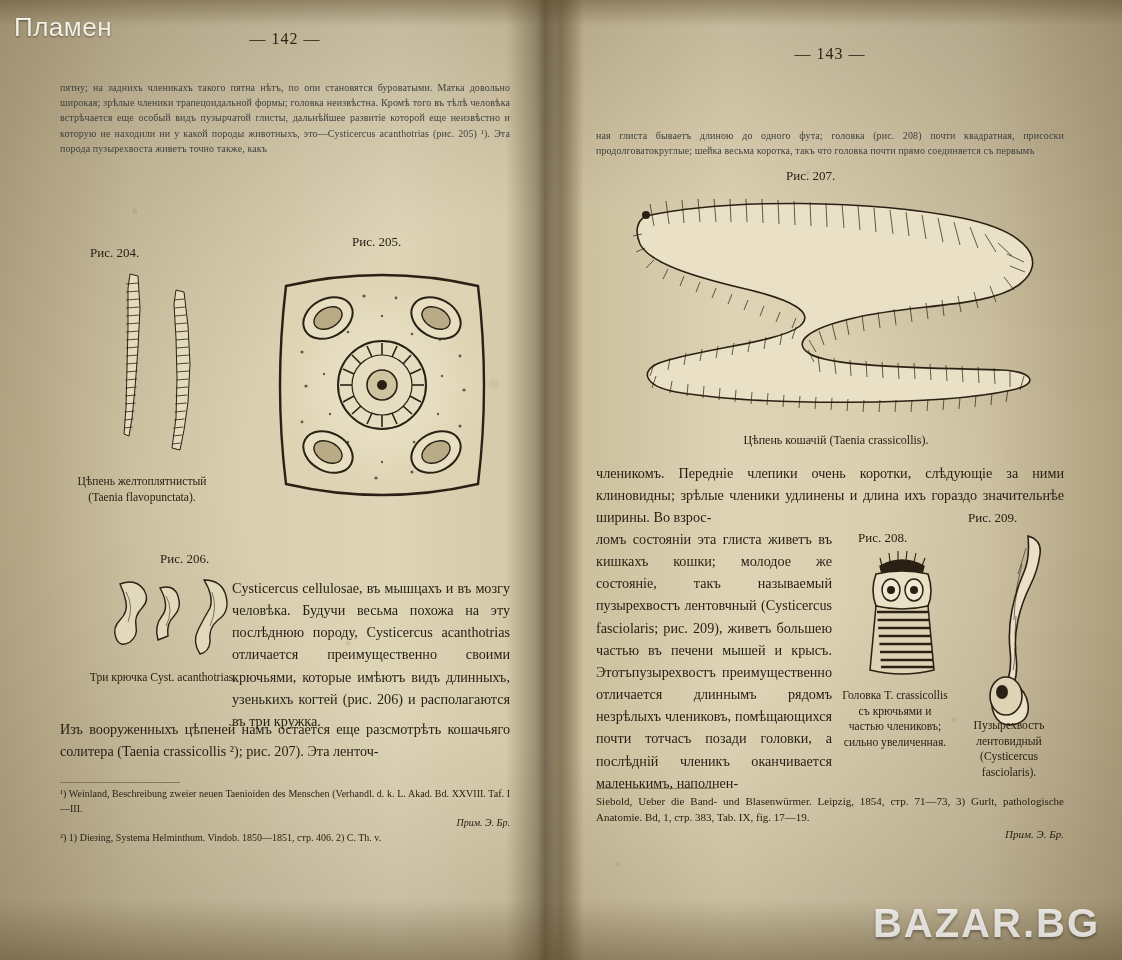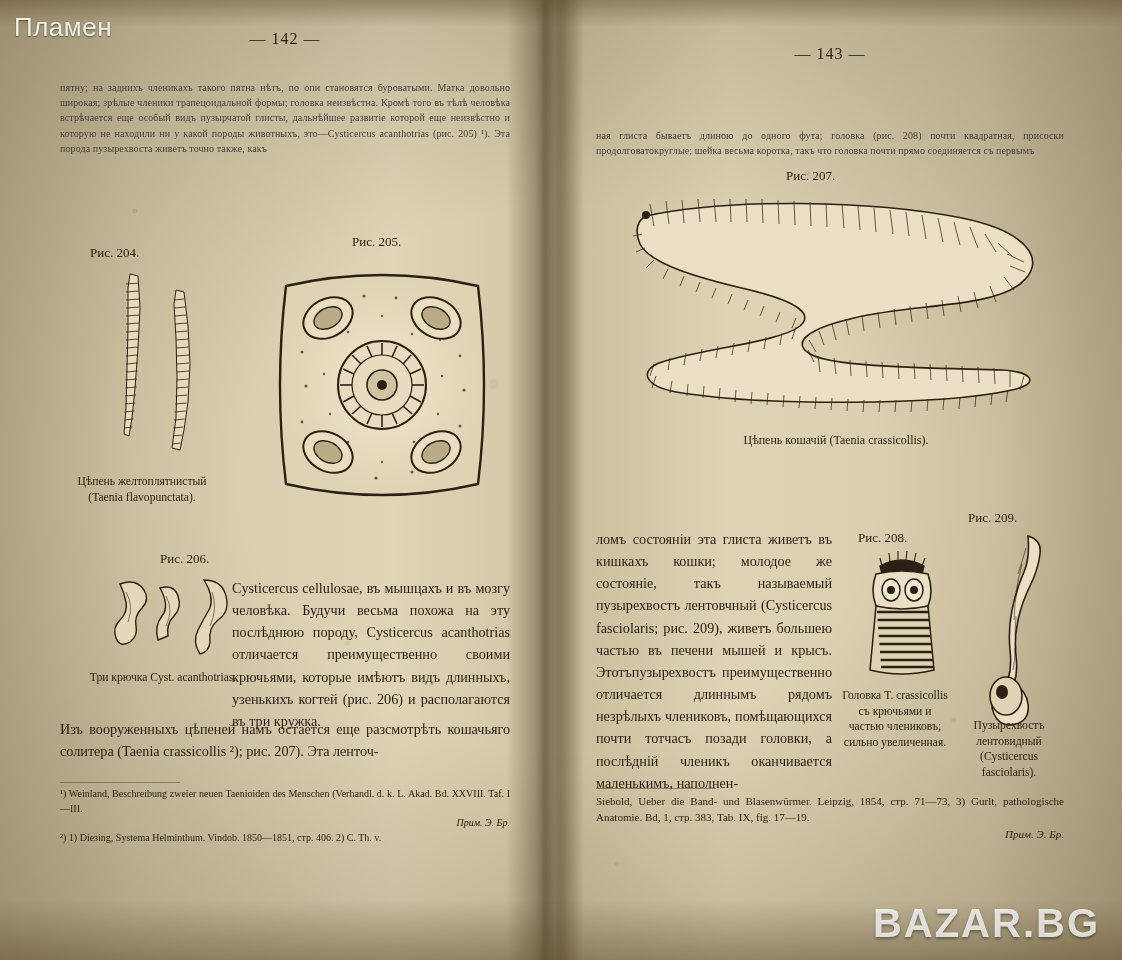--- a/index.html
+++ b/index.html
@@ -422,20 +422,21 @@
             <path d="M32 42 L23 44"></path>
         </g>
 
         <circle cx="36" cy="23" r="4" fill="#2a2114" stroke="none"></circle>
       </g>
     </svg>
   </div>
 
   <div style="position:absolute;left:70px;top:432px;width:340px;" class="caption">Цѣпень кошачій (Taenia crassicollis).</div>
 
+  <div style="position:absolute;left:0;top:462px;width:468px;" class="flowtext">членикомъ. Переднie члепики очень коротки, слѣдующіе за ними клиновидны; зрѣлые членики удлинены и длина ихъ гораздо значительнѣе ширины. Во взрос-</div>
 
   <div style="position:absolute;left:372px;top:510px;" class="figlabel">Рис. 209.</div>
 
   <div style="position:absolute;left:262px;top:530px;" class="figlabel">Рис. 208.</div>
 
   <div style="position:absolute;left:0;top:528px;width:236px;" class="flowtext">ломъ состояніи эта глиста живетъ въ кишкахъ кошки; молодое же состояніе, такъ называемый пузырехвостъ лентовчный (Cysticercus fasciolaris; рис. 209), живетъ большею частью въ печени мышей и крысъ. Этотъпузырехвостъ преимущественно отличается длиннымъ рядомъ незрѣлыхъ члениковъ, помѣщающихся почти тотчасъ позади головки, а послѣдній членикъ оканчивается маленькимъ, наполнен-</div>
 
   <div class="fig" style="left:250px;top:550px;">
     <svg width="112" height="130" viewBox="0 0 112 130">
       <g stroke="#2a2114" fill="#e8dfc3">

